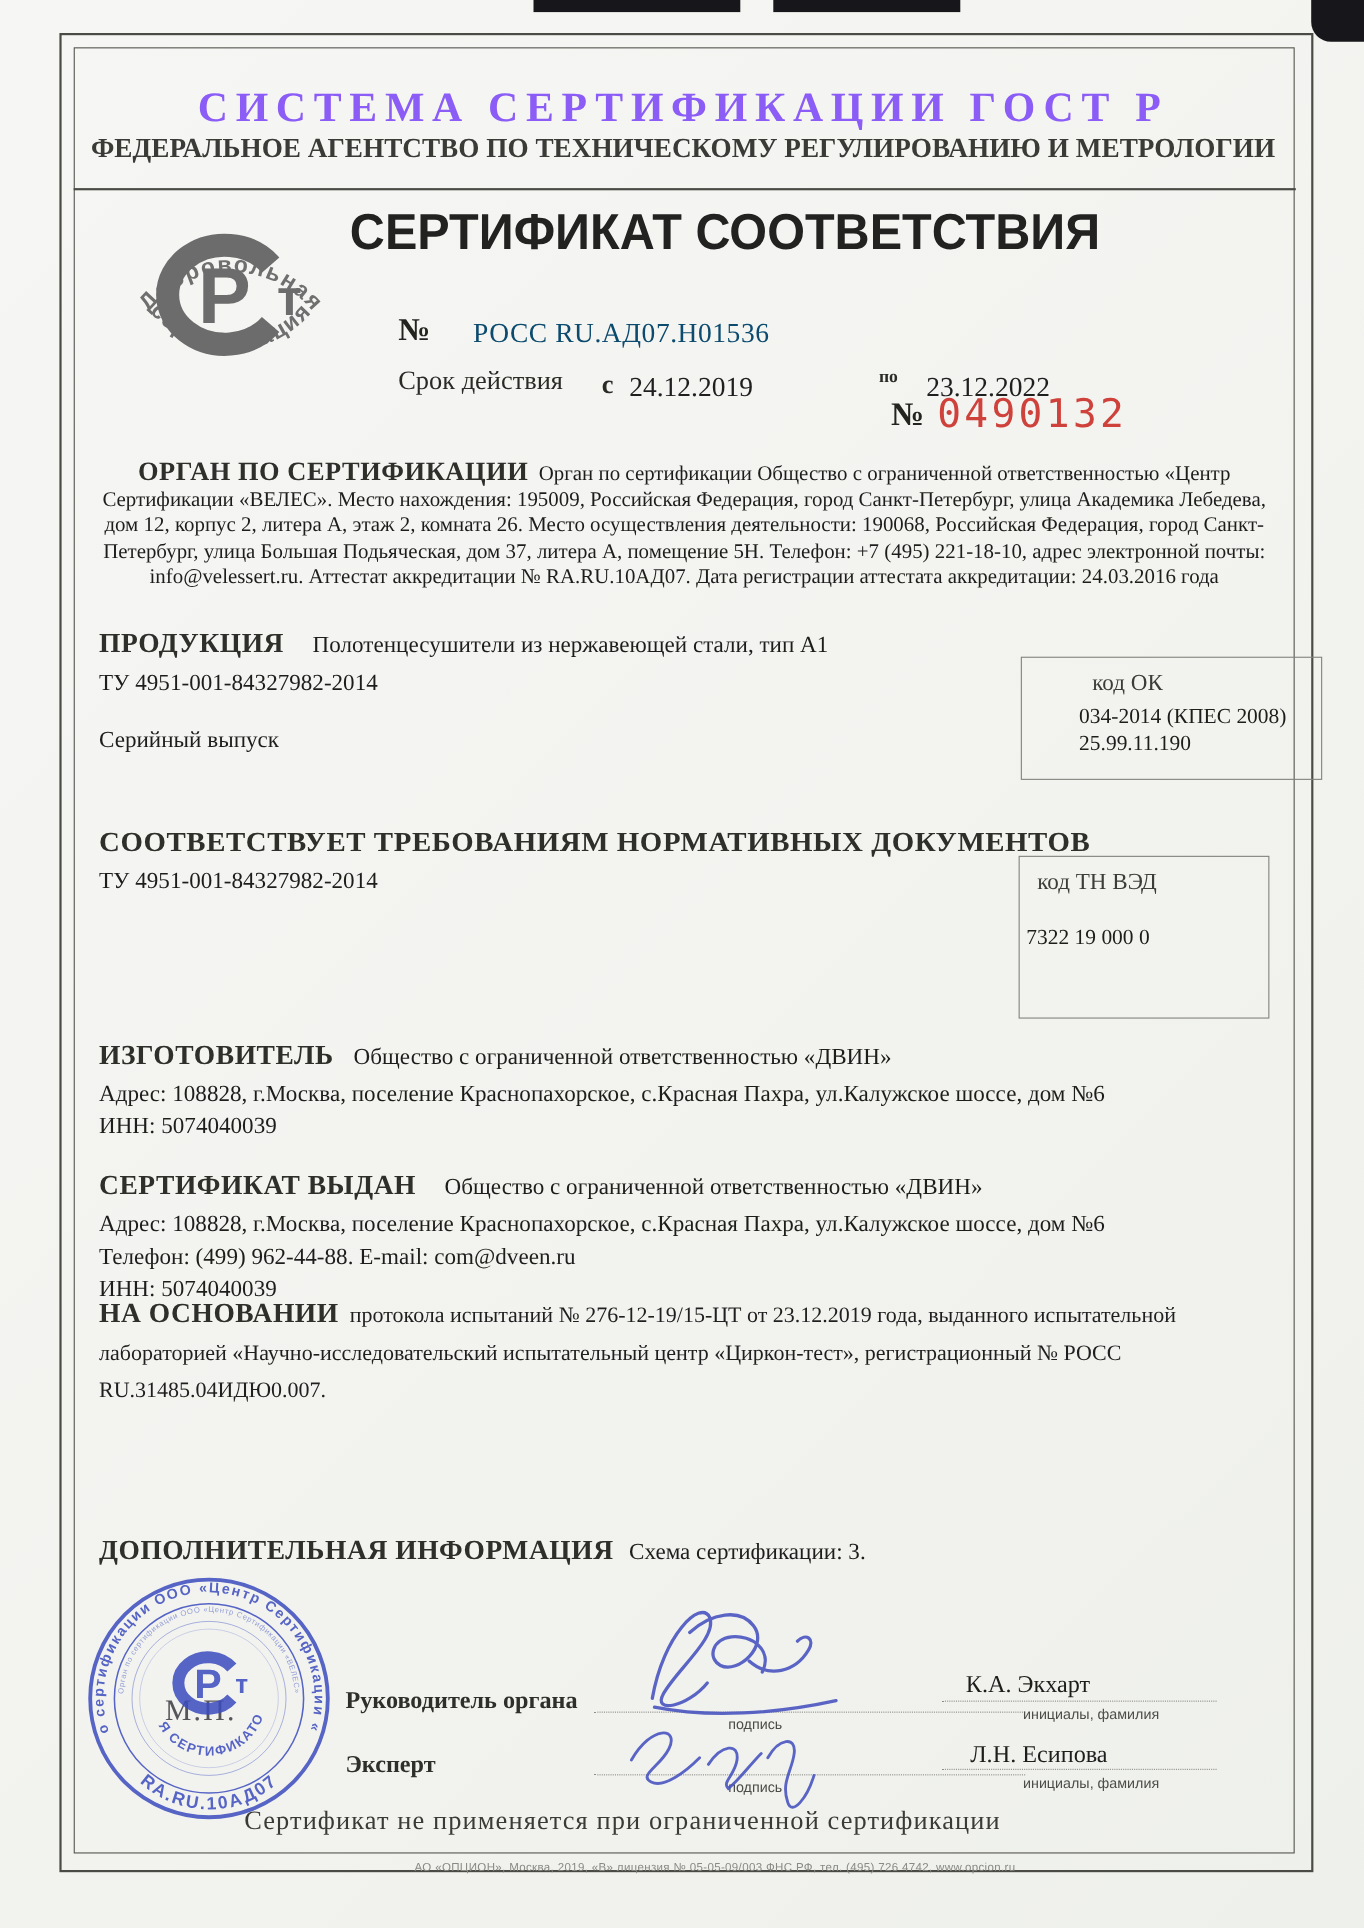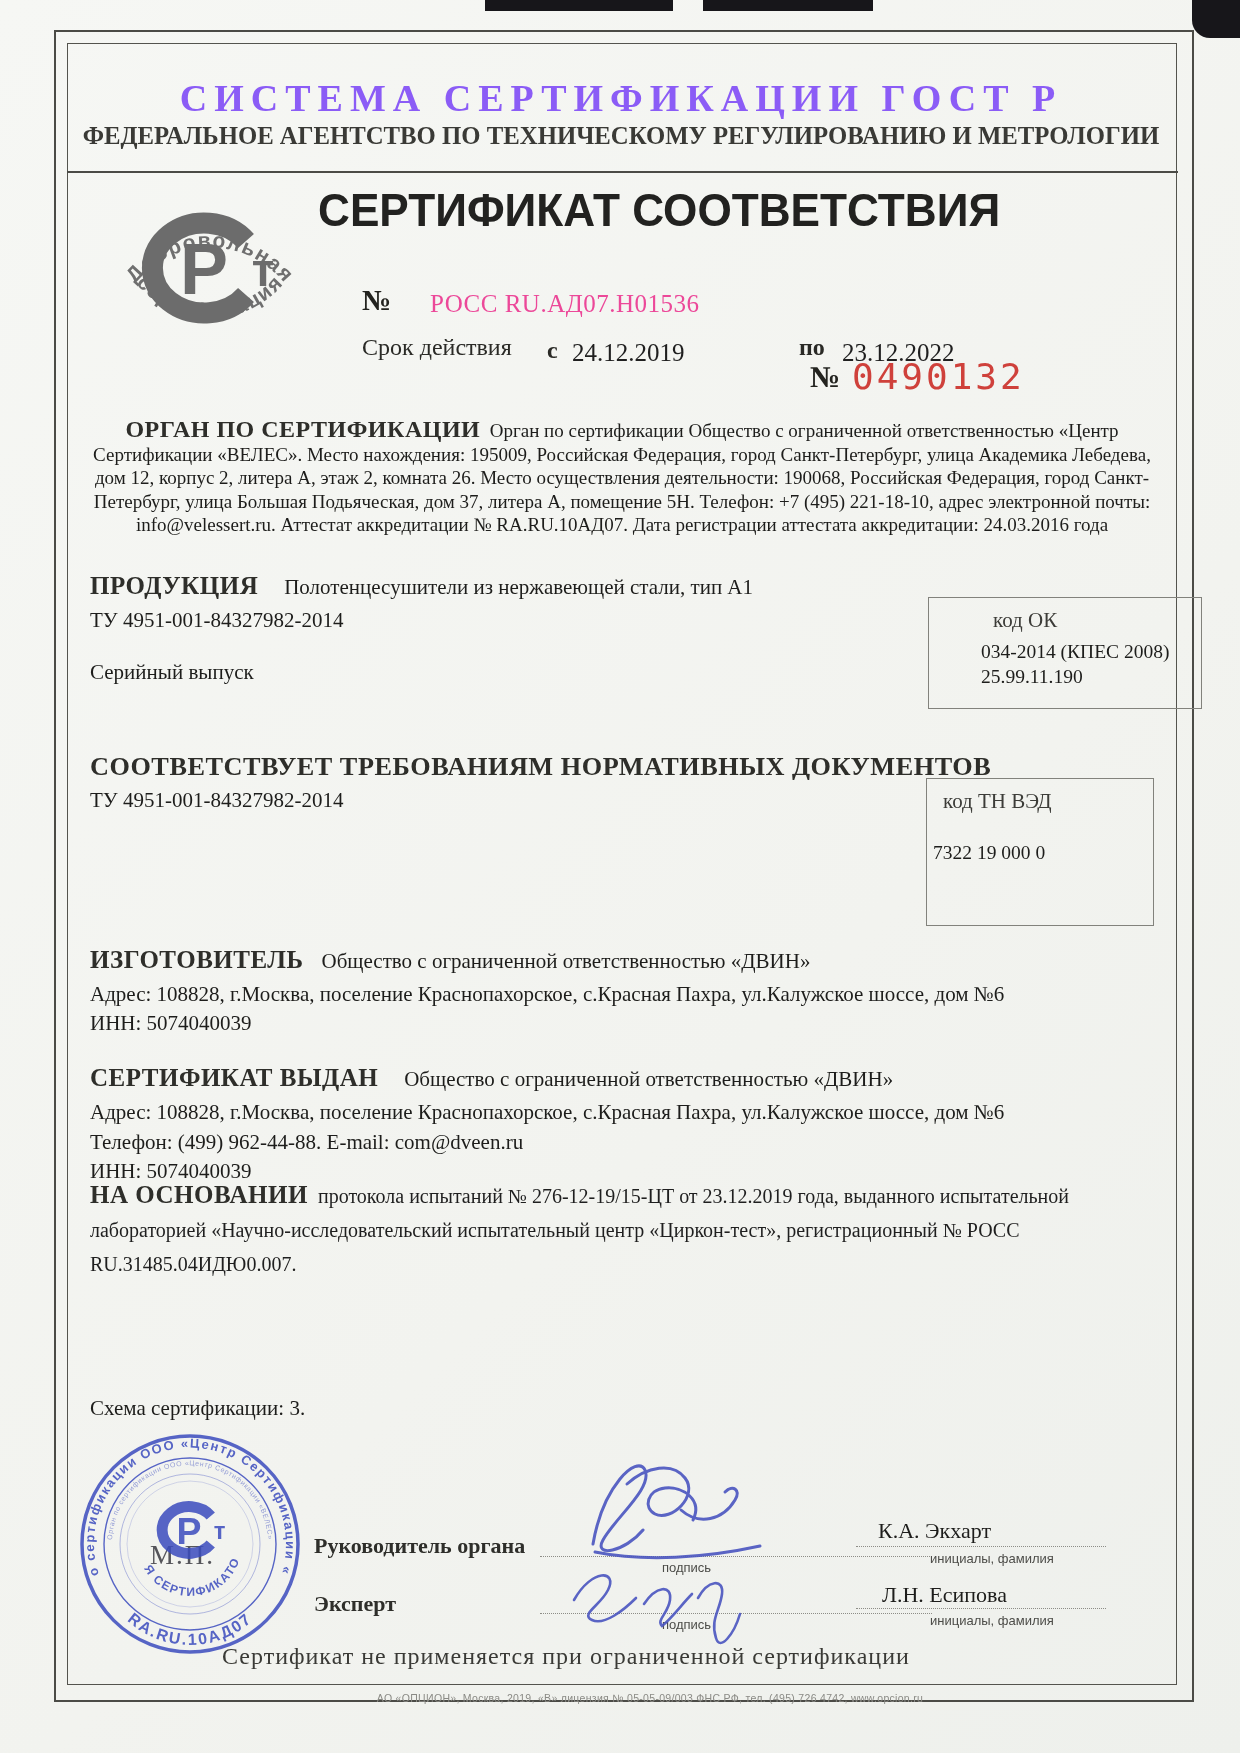--- a/index.html
+++ b/index.html
@@ -13,25 +13,25 @@
   .artifact{background:#17161a;position:absolute;}
   
   .frame-outer{left:54px;top:30px;width:1136px;height:1668px;border:2px solid #4b4b46;pointer-events:none;}
   .frame-inner{left:67px;top:43px;width:1108px;height:1640px;border:1.5px solid #54544e;pointer-events:none;}
   .hdr-divider{left:67px;top:171px;width:1111px;height:0;border-top:2px solid #4b4b46;}
   
   .hdr1{left:66px;top:76px;width:1110px;text-align:center;font-weight:bold;font-size:38px;letter-spacing:7px;color:#8b5cf6;}
   .hdr2{left:66px;top:122px;width:1110px;text-align:center;font-weight:bold;font-size:25px;letter-spacing:0;color:#3a3a36;transform:scaleX(.99);}
   .title{left:318px;top:183px;width:760px;font-family:"Liberation Sans",sans-serif;font-weight:bold;font-size:46px;letter-spacing:0;color:#222220;transform:scaleX(.96);transform-origin:left top;white-space:nowrap;}
   .certno-sign{left:362px;top:284px;font-size:29px;font-weight:bold;color:#23231f;}
-  .certno-val{left:430px;top:290px;font-size:25px;color:#ec4899;letter-spacing:.5px;}
+  .certno-val{left:430px;top:290px;font-size:25px;color:#0c4a6e;letter-spacing:.5px;}
   .validity-label{left:362px;top:334px;font-size:24px;font-weight:normal;color:#2a2a26;}
   .v-s{left:547px;top:337px;font-size:24px;font-weight:bold;color:#2a2a26;}
   .v-from{left:572px;top:339px;font-size:25px;}
-  .v-po{left:799px;top:334px;font-size:24px;font-weight:bold;color:#2a2a26;}
+  .v-po{left:799px;top:334px;font-size:16px;font-weight:bold;color:#2a2a26;}
   .v-to{left:842px;top:339px;font-size:25px;}
   .blank-sign{left:810px;top:360px;font-size:30px;font-weight:bold;color:#23231f;}
   .blank-no{left:852px;top:356px;font-family:"DejaVu Sans Mono",monospace;font-size:36px;letter-spacing:3px;color:#cf413b;}
   
   .sec-h{font-weight:bold;font-size:24px;letter-spacing:.5px;color:#2e2e2a;}
   .body-txt{font-size:19px;line-height:23.6px;color:#1d1d1b;}
   .organ-p{left:90px;top:418px;width:1064px;margin:0;font-size:19px;line-height:23.6px;text-align:center;}
   .row-flex{display:flex;align-items:baseline;gap:26px;white-space:nowrap;}
   .lead-txt{font-size:21px;color:#1d1d1b;}
   .line-txt{font-size:21px;color:#1d1d1b;}
@@ -125,20 +125,21 @@
   <span class="sec-h" style="font-size:25px;">СЕРТИФИКАТ ВЫДАН</span>
   <span class="lead-txt">Общество с ограниченной ответственностью «ДВИН»</span>
 </div>
 <div class="abs line-txt" style="left:90px;top:1100px;">Адрес: 108828, г.Москва, поселение Краснопахорское, с.Красная Пахра, ул.Калужское шоссе, дом №6</div>
 <div class="abs line-txt" style="left:90px;top:1130px;">Телефон: (499) 962-44-88. E-mail: com@dveen.ru</div>
 <div class="abs line-txt" style="left:90px;top:1159px;">ИНН: 5074040039</div>
 
 <p class="abs" style="left:90px;top:1178px;width:1010px;margin:0;font-size:20px;line-height:34px;"><span class="sec-h" style="font-size:25px;">НА ОСНОВАНИИ</span>&nbsp; <span>протокола испытаний № 276-12-19/15-ЦТ от 23.12.2019 года, выданного испытательной лабораторией «Научно-исследовательский испытательный центр «Циркон-тест», регистрационный № РОСС RU.31485.04ИДЮ0.007.</span></p>
 
 <div class="abs row-flex" style="left:90px;top:1396px;gap:14px;">
+  <span class="sec-h" style="font-size:25px;">ДОПОЛНИТЕЛЬНАЯ ИНФОРМАЦИЯ</span>
   <span class="lead-txt">Схема сертификации: 3.</span>
 </div>
 
 <div class="abs mp">М.П.</div>
 
 <div class="abs role-label" style="left:314px;top:1533px;">Руководитель органа</div>
 <div class="abs sig-line" style="left:540px;top:1556px;width:392px;"></div>
 <div class="abs cap" style="left:662px;top:1560px;">подпись</div>
 <div class="abs name-txt" style="left:878px;top:1518px;">К.А. Экхарт</div>
 <div class="abs sig-line" style="left:856px;top:1546px;width:250px;"></div>

